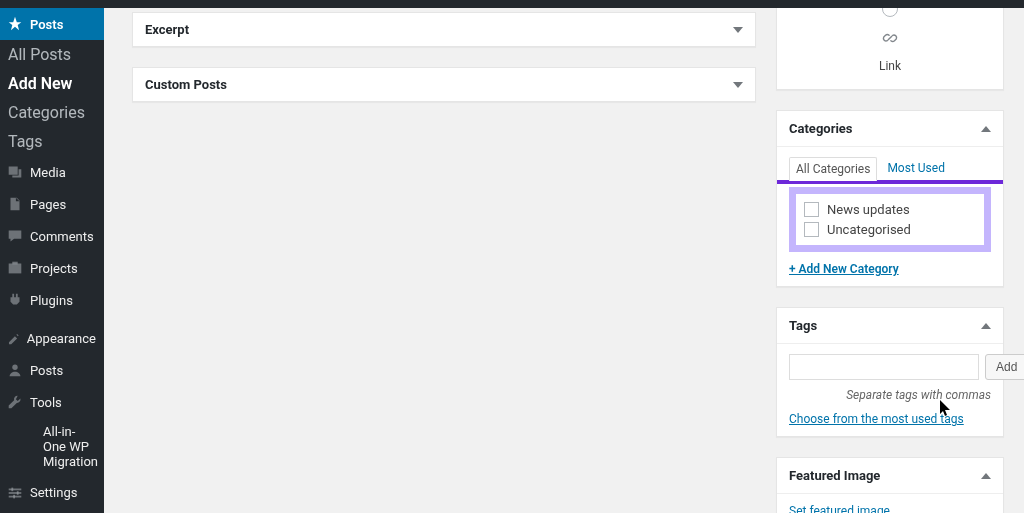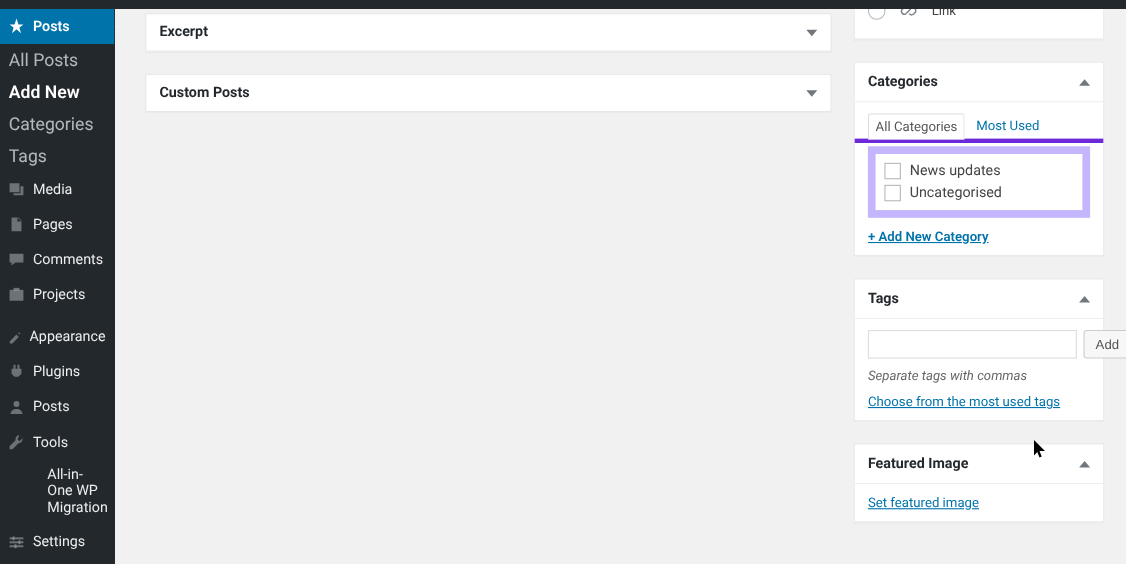--- a/index.html
+++ b/index.html
@@ -20,36 +20,36 @@
   .col-main{flex:1;}
   .col-side{width:228px;}
   .postbox,.metabox{background:#fff;border:1px solid #e5e5e5;box-shadow:0 1px 1px rgba(0,0,0,.04);margin-bottom:20px;}
   .postbox{display:flex;align-items:center;justify-content:space-between;padding:9px 12px;cursor:pointer;}
   .postbox h3{margin:0;font-size:13px;font-weight:700;color:#23282d;text-align:center;}
   .toggle-tri{width:0;height:0;border-left:5px solid transparent;border-right:5px solid transparent;border-top:6px solid #72777c;}
   .metabox-head{display:flex;align-items:center;justify-content:space-between;padding:10px 12px;border-bottom:1px solid #eee;cursor:pointer;}
   .metabox-head h3{margin:0;font-size:13px;font-weight:700;color:#23282d;}
   .toggle-up{width:0;height:0;border-left:5px solid transparent;border-right:5px solid transparent;border-bottom:6px solid #72777c;}
   .metabox-body{padding:10px 12px;font-size:12px;}
-  .link-item{display:flex;align-items:center;gap:12px;margin-bottom:6px;}
+  .link-item{display:flex;align-items:center;gap:12px;margin-bottom:6px;flex-direction:column;}
   .radio-shell{width:16px;height:16px;border-radius:50%;border:1px solid #b4b9be;}
   .fmt-ico{width:18px;height:18px;color:#82878c;display:flex;align-items:center;justify-content:center;}
   .tabs{display:flex;border-bottom:4px solid #6d28d9;margin:0 -12px 3px -12px;padding:0 12px;}
   .tab{padding:4px 6px;margin-bottom:-1px;margin-right:4px;cursor:pointer;color:#0073aa;}
   .tab.active{border:1px solid #ddd;border-bottom:1px solid #fff;background:#fff;color:#555;border-radius:2px 2px 0 0;}
   .cat-list{border:7px solid #c4b5fd;padding:8px;margin-bottom:10px;}
   .cat-item{display:flex;align-items:center;gap:8px;margin-bottom:5px;font-size:13px;}
   .cat-item:last-child{margin-bottom:0;}
   .chk{width:15px;height:15px;border:1px solid #b4b9be;background:#fff;}
   .wp-link{color:#0073aa;text-decoration:underline;cursor:pointer;}
   .wp-link.strong{font-weight:600;}
   .tag-row{display:flex;gap:6px;margin-bottom:8px;}
   .tag-input{flex:1;border:1px solid #ddd;height:26px;padding:2px 6px;font-size:13px;}
   .btn{background:#f7f7f7;border:1px solid #ccc;color:#555;padding:4px 10px;cursor:pointer;border-radius:3px;font-size:12px;}
-  .help-txt{font-style:italic;color:#666;font-size:12px;margin:0 0 10px 0;}
+  .help-txt{font-style:italic;color:#666;font-size:12px;margin:0 0 10px 0;text-align:right;}
   .footer{position:absolute;bottom:0;left:20px;right:20px;display:flex;justify-content:space-between;align-items:flex-end;font-size:12px;font-style:italic;color:#555d66;padding:6px 0;}
   .footer .ver{font-style:normal;}
   .cursor{position:absolute;width:12px;height:18px;pointer-events:none;z-index:50;}
   .cursor svg{width:12px;height:18px;}
 </style>
 </head>
 <body>
 
 <div class="admin-bar"></div>
 
@@ -102,35 +102,35 @@
     </li>
     <li>
       <span class="ico">
           <svg viewBox="0 0 20 20" fill="currentColor">
             <rect x="3" y="5" width="14" height="11"></rect>
             <rect x="7" y="3" width="6" height="3"></rect>
           </svg>
         </span>
       <span>Projects</span>
     </li>
+    <li>
+      <span class="ico">
+          <svg viewBox="0 0 20 20" fill="currentColor">
+            <path d="M7 3v4H5v5l3 3h4l3-3V7h-2V3h-2v4H9V3z"></path>
+          </svg>
+        </span>
+      <span>Plugins</span>
+    </li>
     <li style="margin-top:6px;">
       <span class="ico">
           <svg viewBox="0 0 20 20" fill="currentColor">
             <path d="M4 15l8-8 3 3-8 8H4zM14 5l1-1 2 2-1 1z"></path>
           </svg>
         </span>
       <span>Appearance</span>
-    </li>
-    <li>
-      <span class="ico">
-          <svg viewBox="0 0 20 20" fill="currentColor">
-            <path d="M7 3v4H5v5l3 3h4l3-3V7h-2V3h-2v4H9V3z"></path>
-          </svg>
-        </span>
-      <span>Plugins</span>
     </li>
     <li>
       <span class="ico">
           <svg viewBox="0 0 20 20" fill="currentColor">
             <circle cx="10" cy="7" r="3"></circle>
             <path d="M4 17c0-3 3-5 6-5s6 2 6 5z"></path>
           </svg>
         </span>
       <span>Posts</span>
     </li>

